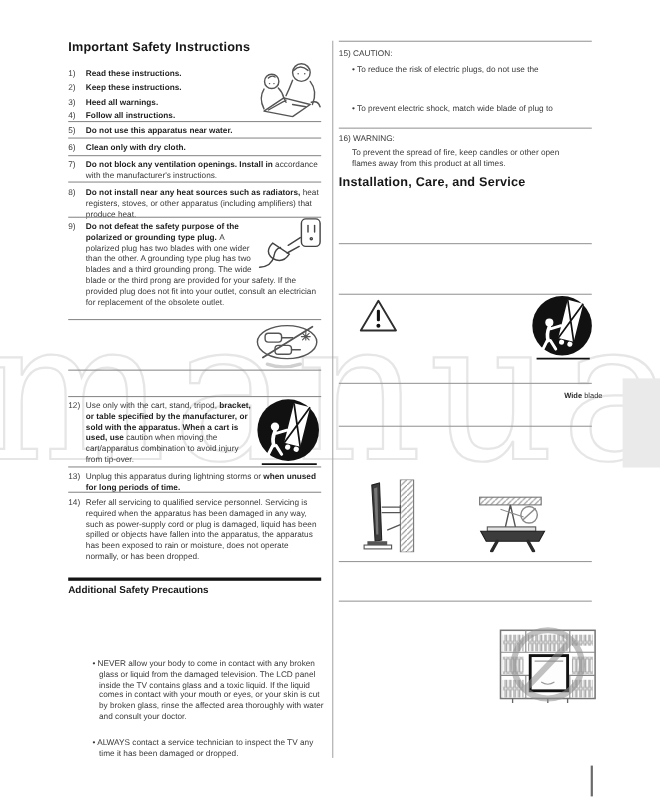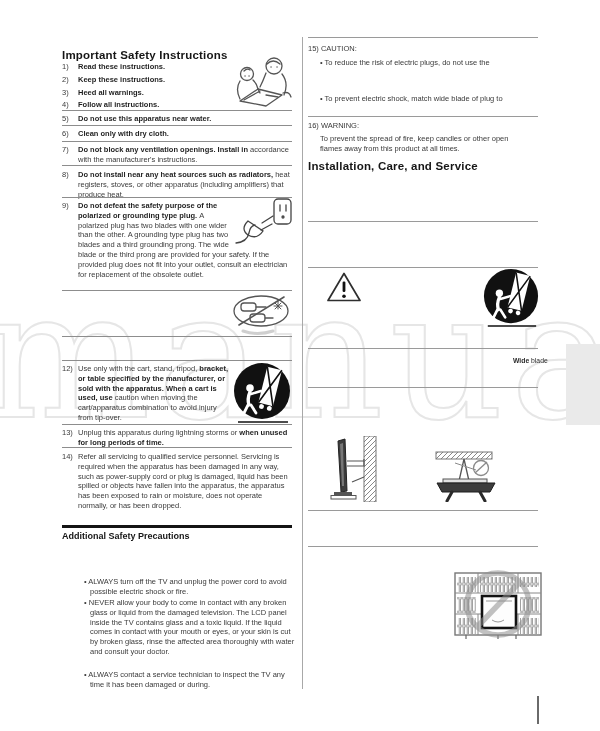--- a/index.html
+++ b/index.html
@@ -30,21 +30,21 @@
   svg{display:block;}
 </style>
 </head>
 <body>
 
 <div class="page">
 
   <div class="wm">manuali</div>
   <div class="wm-block"></div>
 
-  <div class="z h1" style="left:62px;top:37px;margin-top:12px;">Important Safety Instructions</div>
+  <div class="z h1" style="left:62px;top:37px;">Important Safety Instructions</div>
 
   <div class="item" style="top:62px">
     <span class="num">1)</span><b>Read these instructions.</b>
   </div>
   <div class="item" style="top:75px">
     <span class="num">2)</span><b>Keep these instructions.</b>
   </div>
   <div class="item" style="top:88px">
     <span class="num">3)</span><b>Heed all warnings.</b>
   </div>
@@ -96,23 +96,22 @@
   </div>
   <div class="rule" style="top:447px"></div>
 
   <div class="item" style="top:452px">
     <span class="num">14)</span><span>Refer all servicing to qualified service personnel. Servicing is required when the apparatus has been damaged in any way, such as power-supply cord or plug is damaged, liquid has been spilled or objects have fallen into the apparatus, the apparatus has been exposed to rain or moisture, does not operate normally, or has been dropped.</span>
   </div>
 
   <div class="thick" style="top:525px"></div>
   <div class="z h2" style="left:62px;top:531px;">Additional Safety Precautions</div>
 
-  <div class="bullet" style="top:577px">• ALWAYS turn off the TV and unplug the power cord to avoid possible electric shock or fire.</div>
   <div class="bullet" style="top:598px">• NEVER allow your body to come in contact with any broken glass or liquid from the damaged television. The LCD panel inside the TV contains glass and a toxic liquid. If the liquid comes in contact with your mouth or eyes, or your skin is cut by broken glass, rinse the affected area thoroughly with water and consult your doctor.</div>
-  <div class="bullet" style="top:670px">• ALWAYS contact a service technician to inspect the TV any time it has been damaged or during.</div>
+  <div class="bullet" style="top:670px">• ALWAYS contact a service technician to inspect the TV any time it has been damaged or dropped.</div>
 
   <div class="vdiv"></div>
 
   <div class="rule-r" style="top:37px"></div>
 
   <div class="rc" style="top:44px">
     <span>15)</span> <span>CAUTION:</span>
   </div>
   <div class="rc-ind" style="top:58px">• To reduce the risk of electric plugs, do not use the</div>
   <div class="rc-ind" style="top:94px">• To prevent electric shock, match wide blade of plug to</div>

